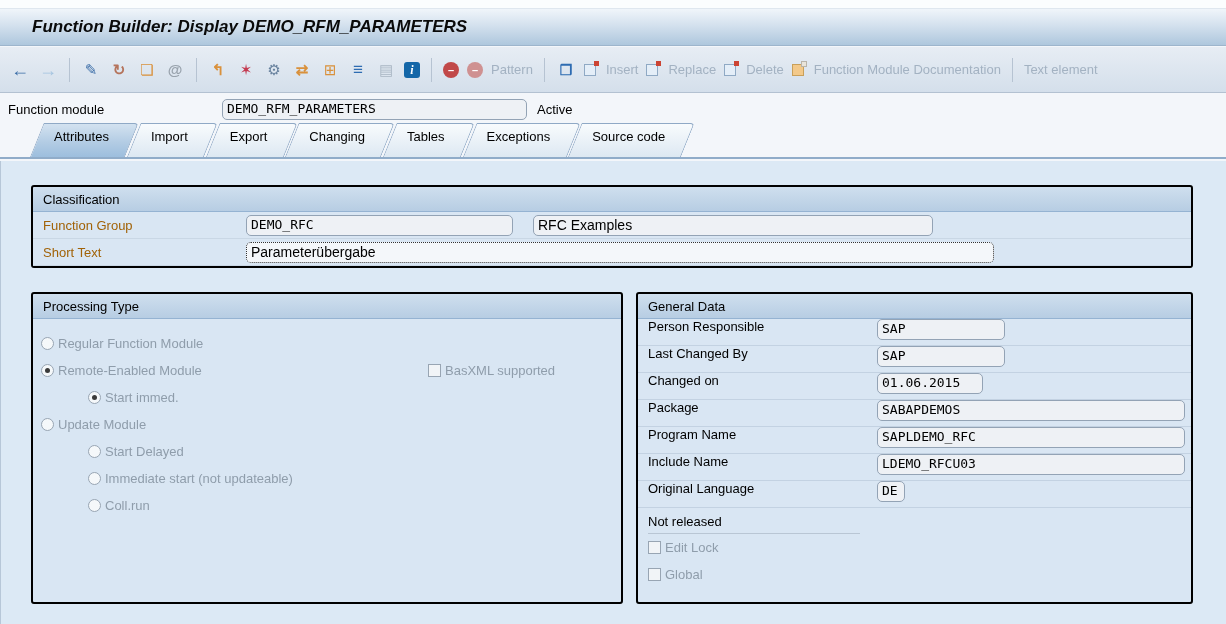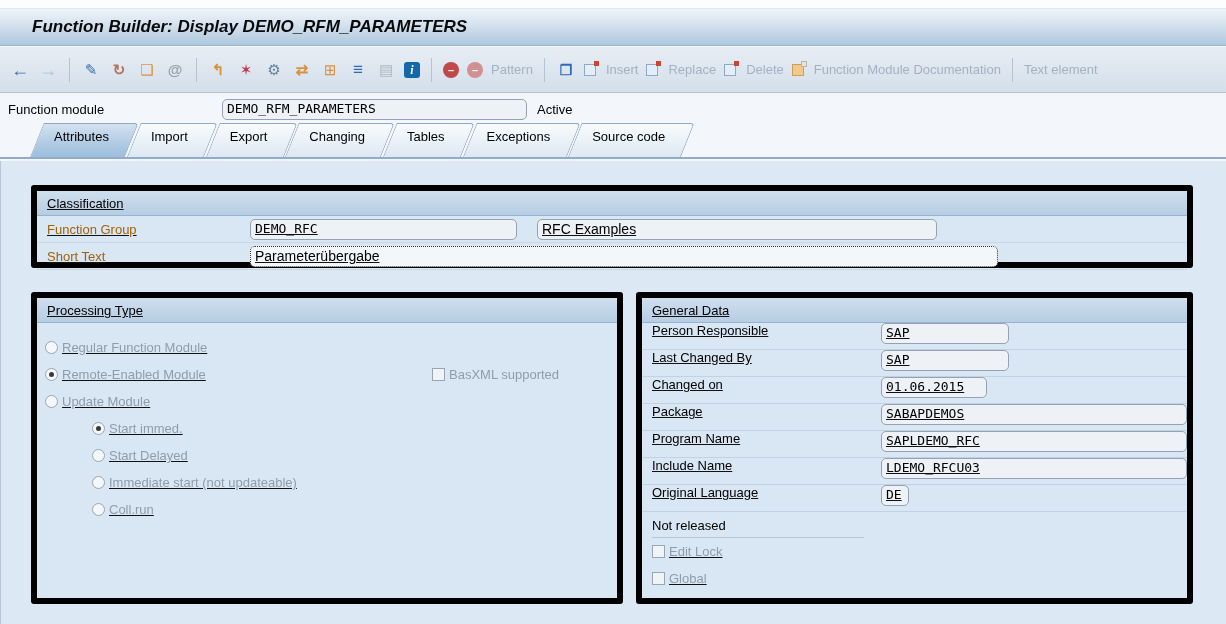--- a/index.html
+++ b/index.html
@@ -66,21 +66,21 @@
   .tab { position:relative; height:34px; padding:6px 16px 8px 24px; margin-right:2px; cursor:default; }
   .tab::before { content:""; position:absolute; inset:0; z-index:0;
     transform:skewX(-22deg); transform-origin:0 100%;
     border:1px solid #8fa9c6; border-bottom:none; border-radius:0 4px 0 0;
     background:linear-gradient(#f8fbfd, #dde8f2); }
   .tab.active::before { background:linear-gradient(#d3e2f0 0%, #b3cce4 55%, #9dbedd 100%); }
   .tab > span { position:relative; z-index:1; color:#000; }
   
   .content { position:absolute; left:0; top:161px; width:100%; height:463px;
     background:#dce9f5; border-left:1px solid #b7c7d8; }
-  .gb { position:absolute; border:6px solid #000000; border-radius:3px; background:#d9e6f3;text-decoration:underline; }
+  .gb { position:absolute; border:2px solid #000000; border-radius:3px; background:#d9e6f3; }
   .gb-header { height:25px; line-height:25px; padding:0 10px; color:#000;
     background:linear-gradient(#cfdfee, #b7cde3); border-bottom:1px solid #95b3d2;
     border-radius:3px 3px 0 0; }
   .gb-classification { left:30px; top:24px; width:1162px; height:83px; }
   .gb-processing { left:30px; top:131px; width:592px; height:312px; }
   .gb-general { left:635px; top:131px; width:557px; height:312px; }
   .c-row { display:flex; align-items:center; height:27px; padding-left:10px;
     border-bottom:1px solid #c9d7e5; }
   .c-label { width:203px; flex:none; color:#a16207; }
   
@@ -190,27 +190,27 @@
           <span class="gray">Regular Function Module</span>
         </div>
         <div class="p-row">
           <span class="radio sel"></span>
           <span class="gray">Remote-Enabled Module</span>
           <span class="basxml">
             <span class="cb"></span>
             <span class="gray">BasXML supported</span>
           </span>
         </div>
-        <div class="p-row">
-          <span class="radio"></span>
-          <span class="gray">Update Module</span>
-        </div>
         <div class="p-row indent">
           <span class="radio sel"></span>
           <span class="gray">Start immed.</span>
+        </div>
+        <div class="p-row">
+          <span class="radio"></span>
+          <span class="gray">Update Module</span>
         </div>
         <div class="p-row indent">
           <span class="radio"></span>
           <span class="gray">Start Delayed</span>
         </div>
         <div class="p-row indent">
           <span class="radio"></span>
           <span class="gray">Immediate start (not updateable)</span>
         </div>
         <div class="p-row indent">

